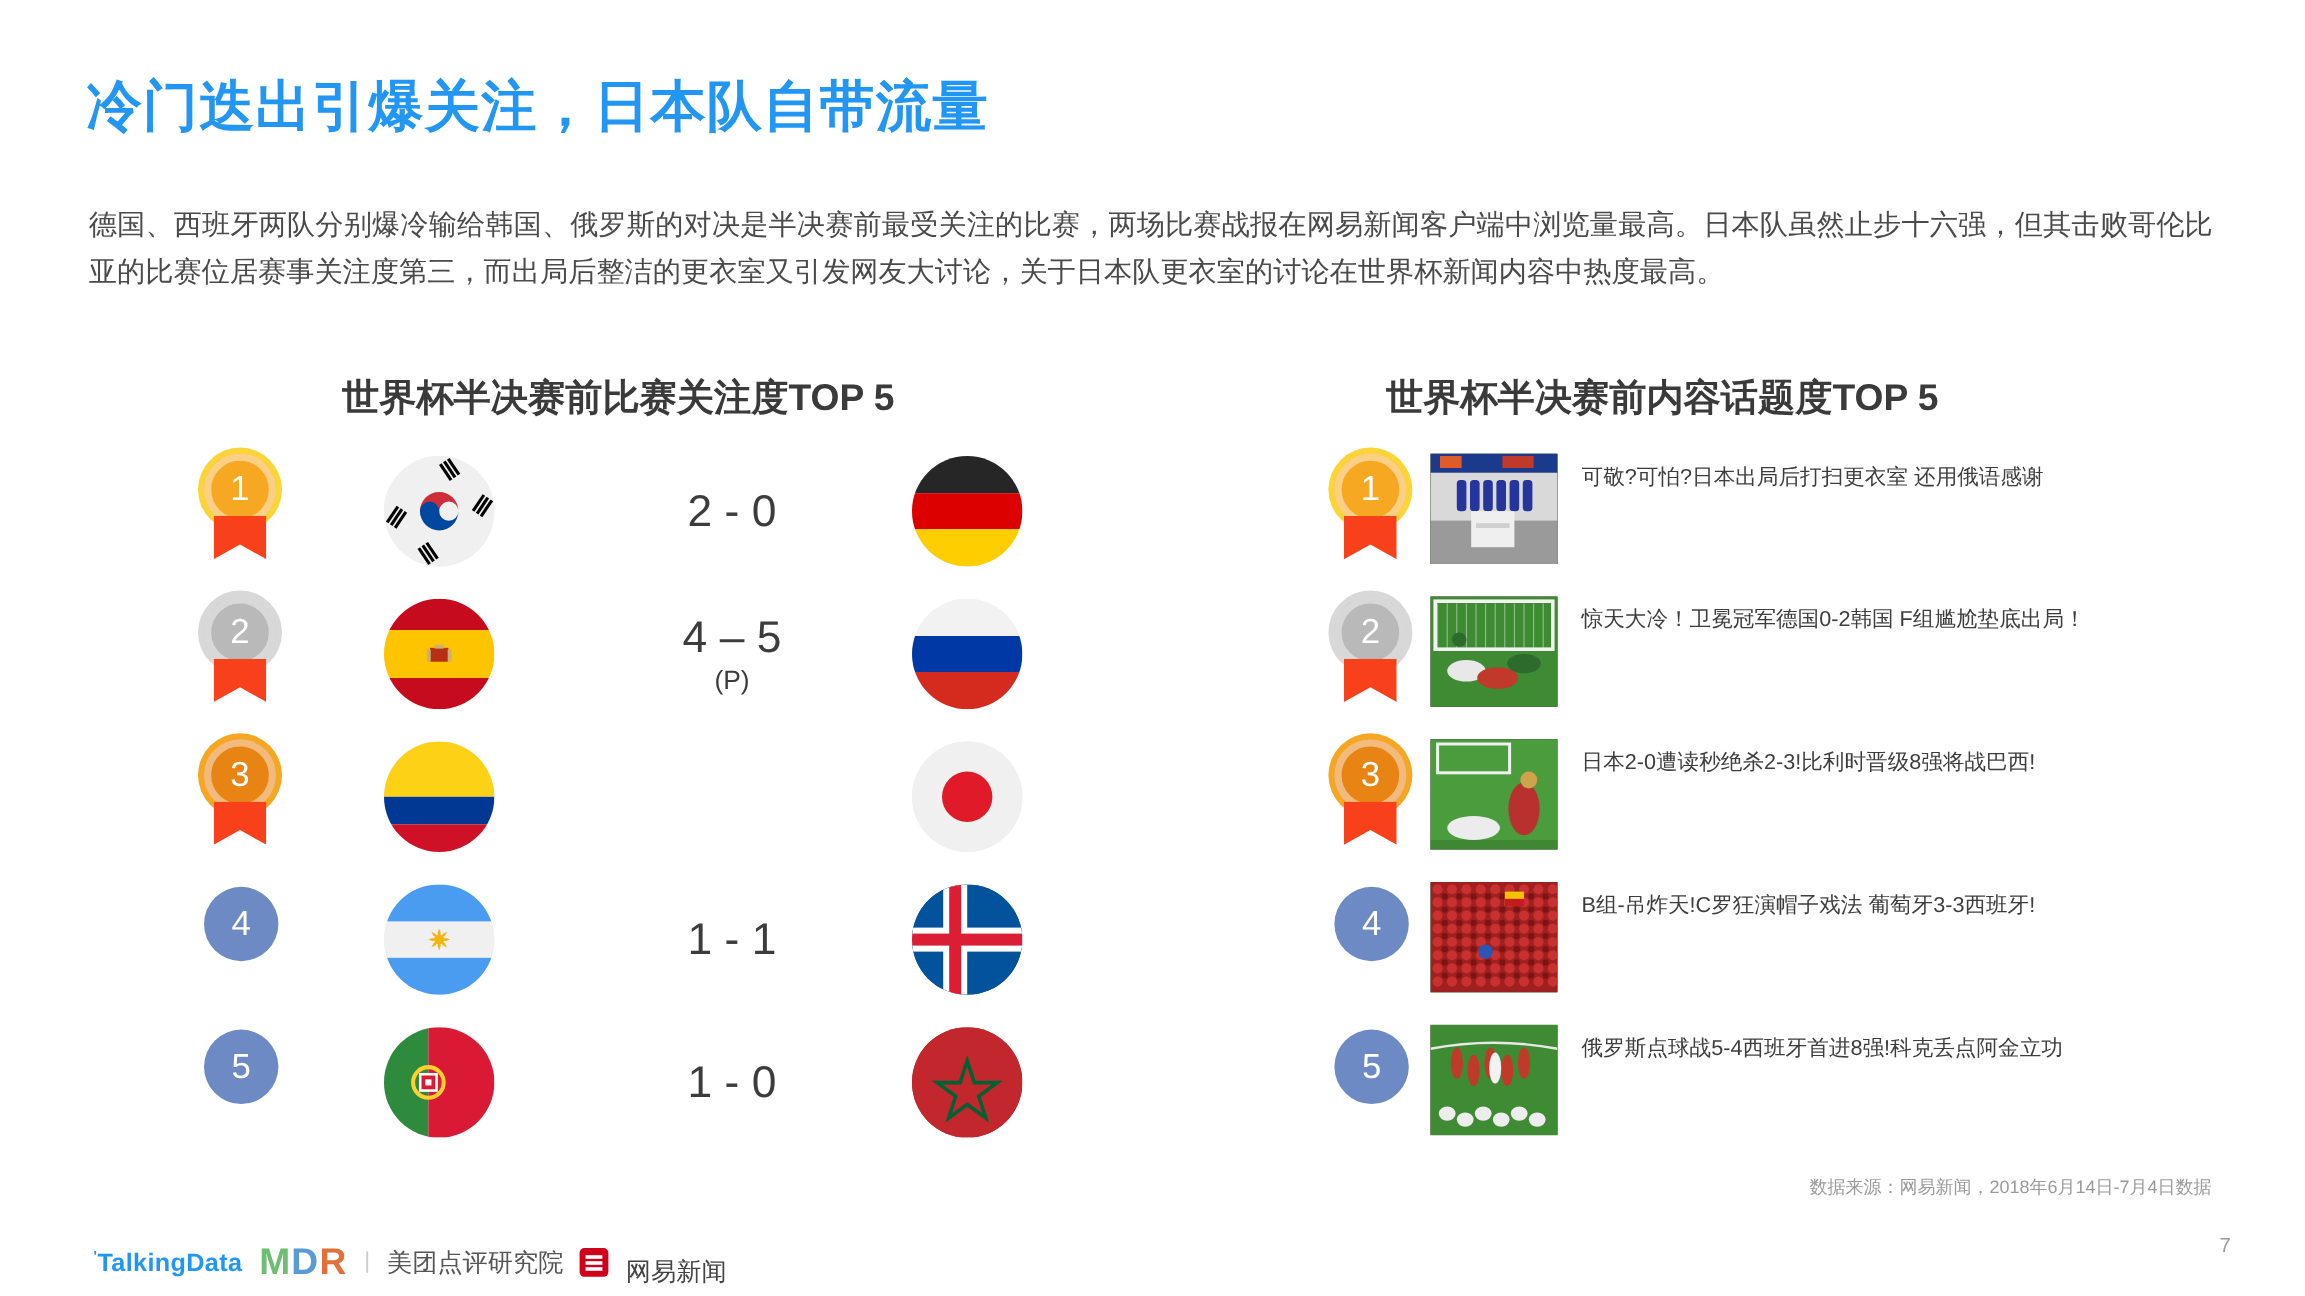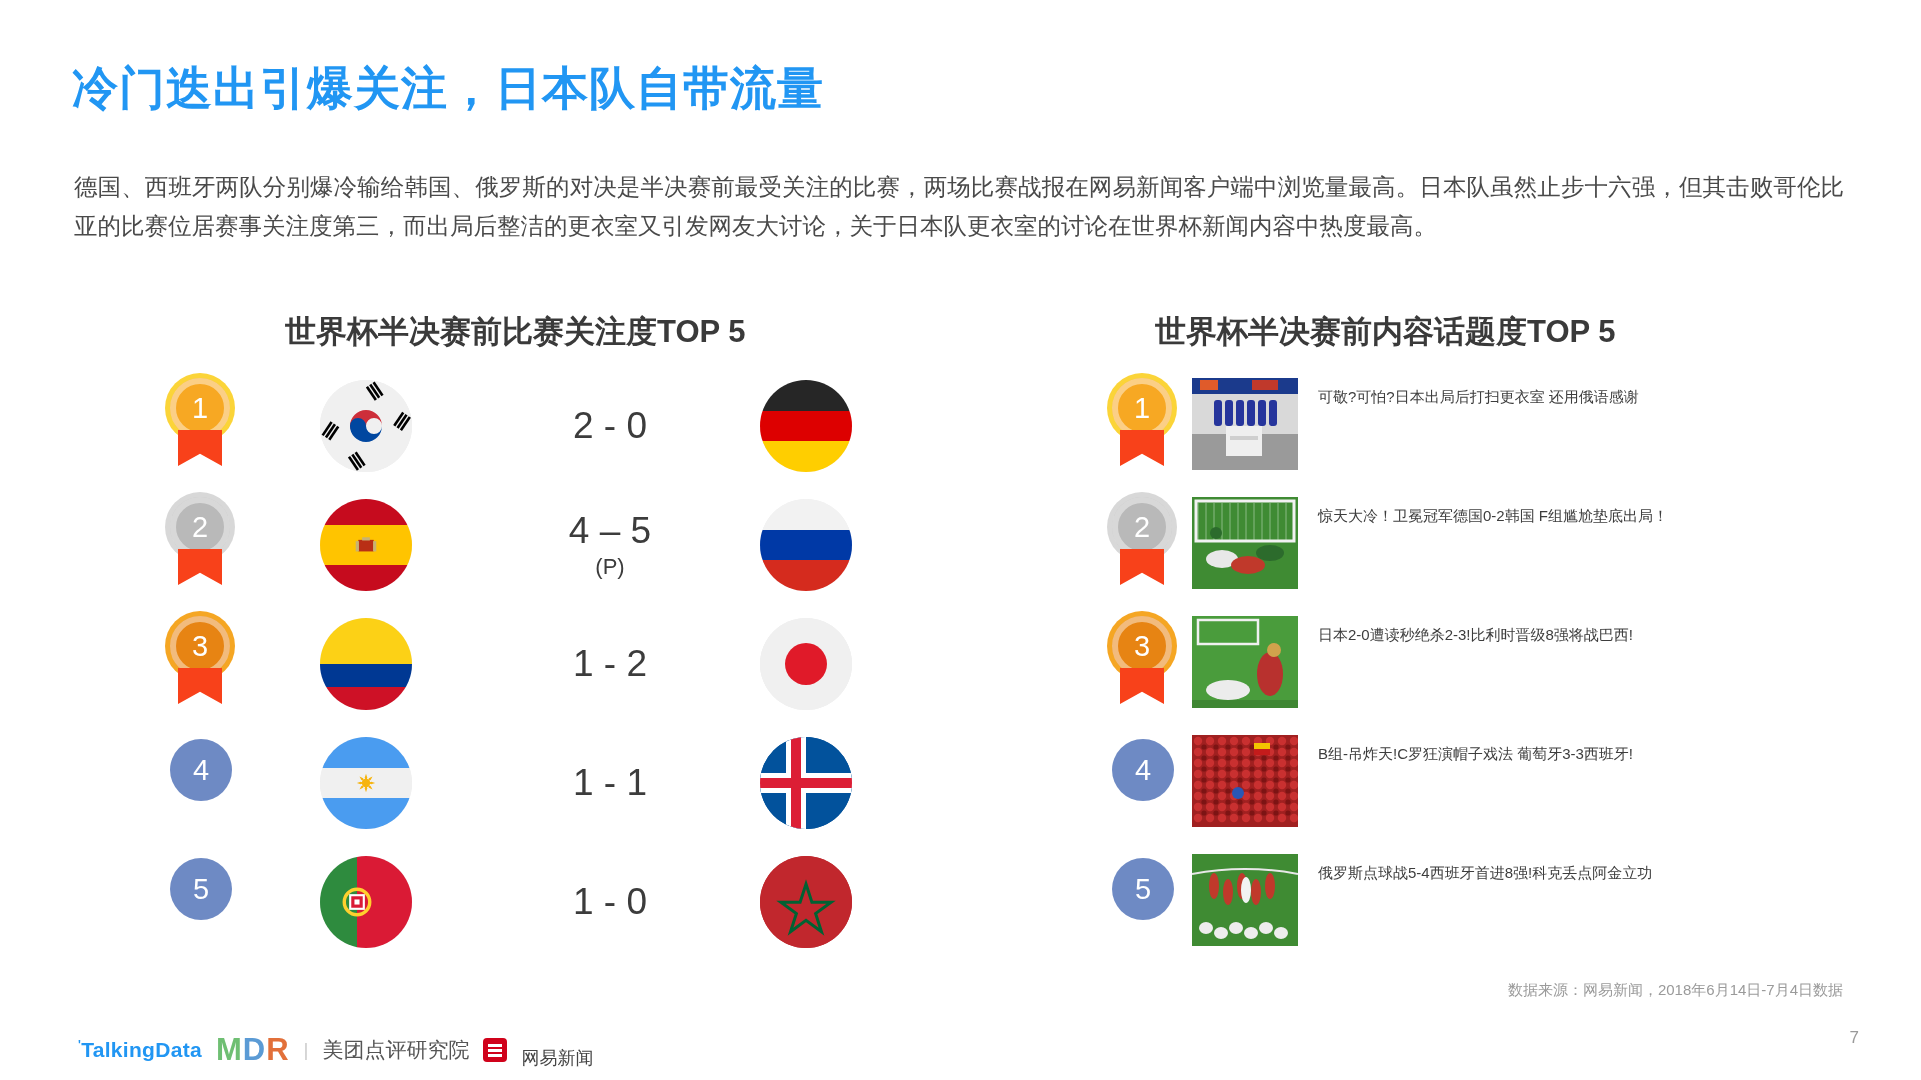--- a/index.html
+++ b/index.html
@@ -84,21 +84,21 @@
   .news{position:absolute;left:1100px;top:372px;width:800px;}
   .nrow{position:relative;height:119px;}
   .nrow .rank{left:0;}
   .thumb{
     position:absolute;left:92px;top:6px;width:106px;height:92px;
     overflow:hidden;background:#2d4a1e;
   }
   .thumb svg{display:block;width:106px;height:92px;}
   .ntitle{
     position:absolute;left:218px;top:8px;width:566px;
-    font-size:15px;line-height:34px;color:#3d3d3d;
+    font-size:18px;line-height:34px;color:#3d3d3d;
   }
 
   
   .source{
     position:absolute;right:78px;top:978px;text-align:right;
     font-size:15px;line-height:24px;color:#9a9a9a;
   }
   .pageno{
     position:absolute;right:62px;top:1028px;
     font-size:17px;color:#9a9a9a;
@@ -117,21 +117,21 @@
   .logo-sep{color:#cccccc;font-size:19px;}
   .logo-mtdp{color:#555555;font-size:21px;}
   .logo-nt-icon{
     width:24px;height:24px;background:#d0021b;border-radius:4px;
     display:inline-block;position:relative;
   }
   .logo-nt-icon::after{
     content:"";position:absolute;left:5px;top:6px;width:14px;height:3px;
     background:#ffffff;box-shadow:0 5px 0 #ffffff,0 10px 0 #ffffff;
   }
-  .logo-nt{color:#444444;font-size:18px;margin-top:16px;}
+  .logo-nt{color:#444444;font-size:21px;margin-top:16px;}
 </style>
 </head>
 <body>
 
 <div class="slide">
 
   <div class="title">冷门迭出引爆关注，日本队自带流量</div>
   <div class="lede">德国、西班牙两队分别爆冷输给韩国、俄罗斯的对决是半决赛前最受关注的比赛，两场比赛战报在网易新闻客户端中浏览量最高。日本队虽然止步十六强，但其击败哥伦比亚的比赛位居赛事关注度第三，而出局后整洁的更衣室又引发网友大讨论，关于日本队更衣室的讨论在世界杯新闻内容中热度最高。</div>
 
   <div class="sec-head left">世界杯半决赛前比赛关注度TOP 5</div>
@@ -225,24 +225,20 @@
     </div>
     <div class="ribbon"></div>
   </div>
     <div class="flag home">
           <div class="fstack">
             <div style="background:#fcd116;flex:2"></div>
             <div style="background:#003893"></div>
             <div style="background:#ce1126"></div>
           </div>
         </div>
-    <div class="score">
-      <div>1 - 2</div>
-
-    </div>
     <div class="flag away">
           <div class="fstack" style="background:#f0f0f0">
             <svg viewBox="0 0 92 92" width="92" height="92">
               <circle cx="46" cy="46" r="46" fill="#f0f0f0"></circle>
               <circle cx="46" cy="46" r="21" fill="#e01a29"></circle>
             </svg>
           </div>
         </div>
   </div>
   <div class="mrow">

